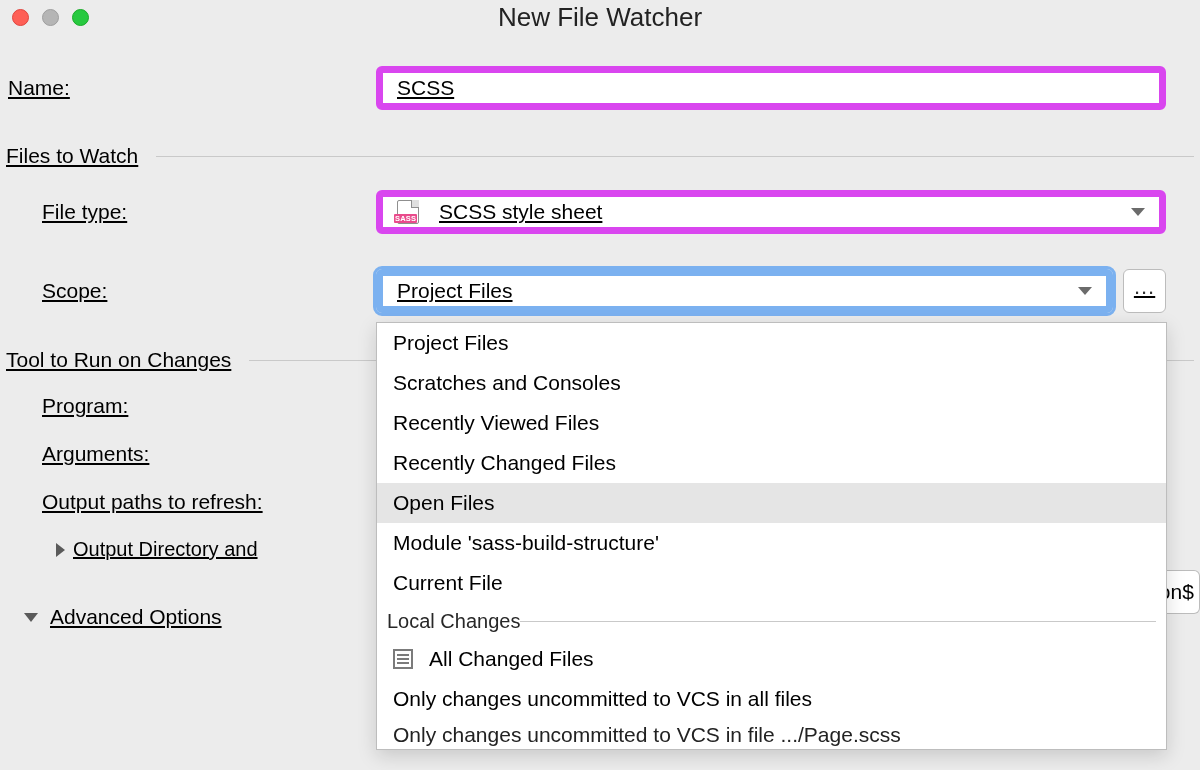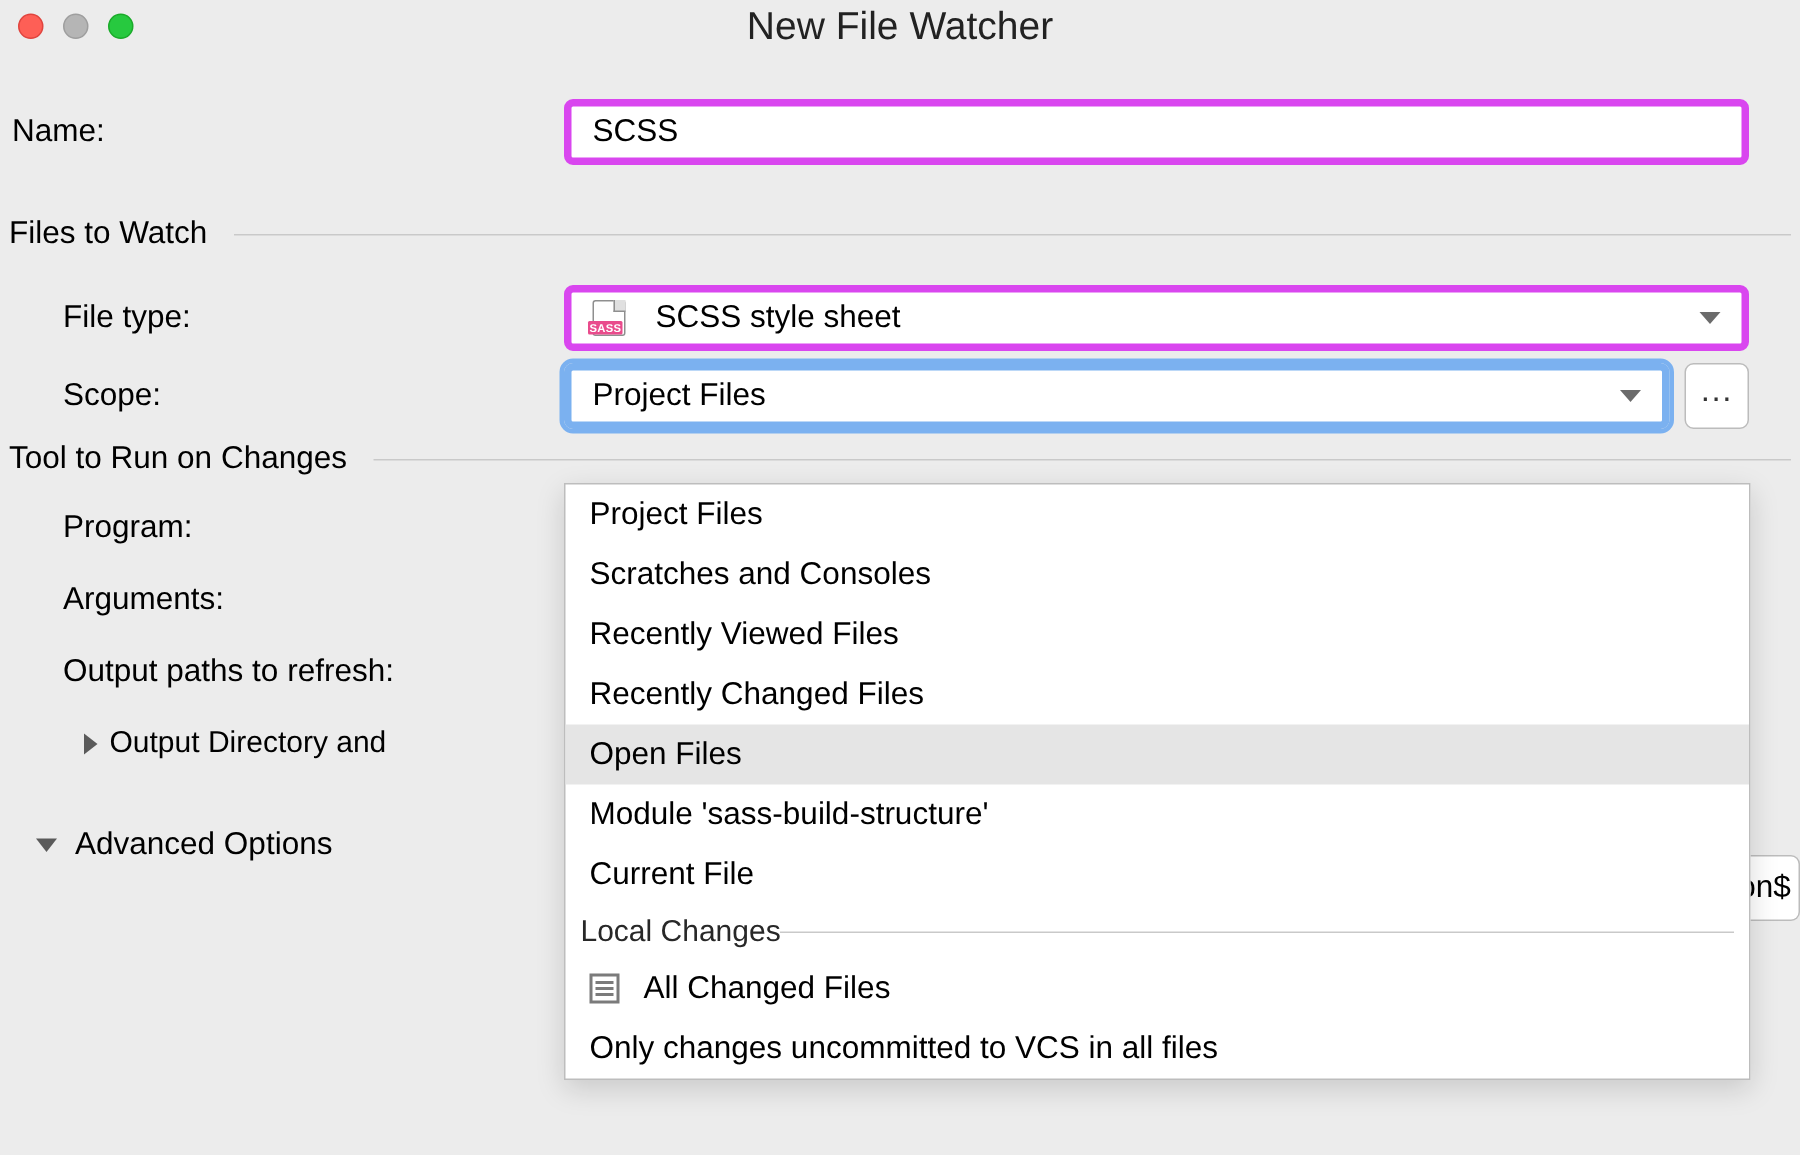--- a/index.html
+++ b/index.html
@@ -35,46 +35,47 @@
     .tl-max   { background: #27c93f; border: 1px solid #1aab29; }
     .window-title {
       position: absolute;
       left: 50%;
       transform: translateX(-50%);
       font-size: 26px;
       color: #222;
     }
     .content {
       padding: 8px 6px 0 6px;
+      text-decoration: underline;
     }
     .row {
       display: flex;
       align-items: center;
-      margin-bottom: 8px;
+      margin-bottom: 35px;
     }
     .row-name { margin-top: 24px; margin-bottom: 34px; }
     .label {
       width: 370px;
       padding-left: 36px;
       font-size: 21px;
     }
     .label-top {
       padding-left: 2px;
     }
     .field-area {
       flex: 1;
       display: flex;
       align-items: center;
       gap: 10px;
       padding-right: 28px;
     }
     input.text-input, .select-box {
       width: 100%;
       height: 44px;
-      border: 5px solid #d946ef;
+      border: 7px solid #d946ef;
       border-radius: 6px;
       background: #fff;
       padding: 0 14px;
       font-size: 21px;
       font-family: inherit;
     }
     .select-box {
       display: flex;
       align-items: center;
       justify-content: space-between;
@@ -397,13 +398,16 @@
           <div></div>
           <div></div>
           <div></div>
         </span>
       </span>
     <span>All Changed Files</span>
   </div>
   <div class="dd-item">
       <span>Only changes uncommitted to VCS in all files</span>
     </div>
+  <div class="dd-item dd-last" style="height:30px; align-items:flex-start; padding-top:4px;">
+      <span>Only changes uncommitted to VCS in file .../Page.scss</span>
+    </div>
 </div>
 
 </body></html>

